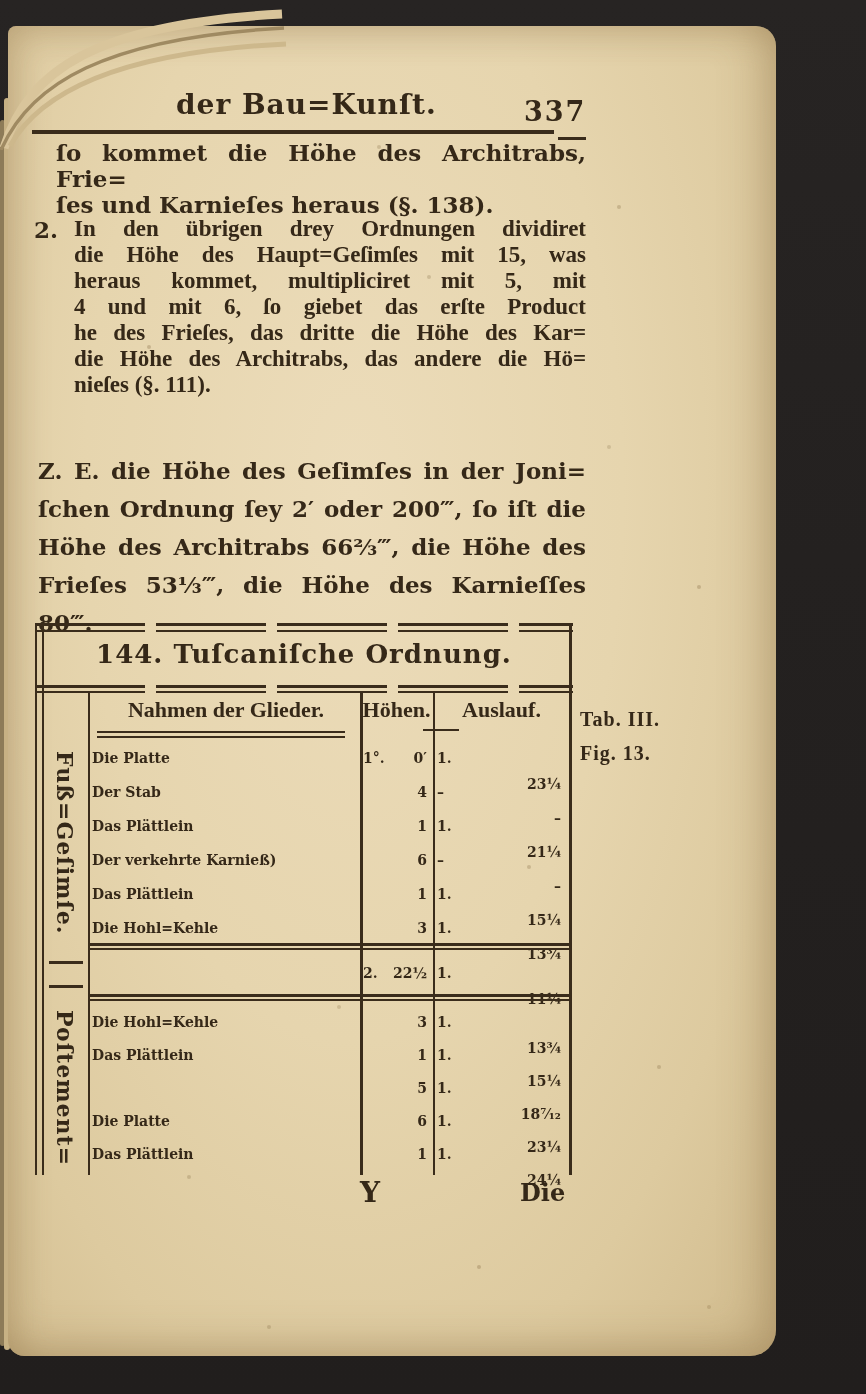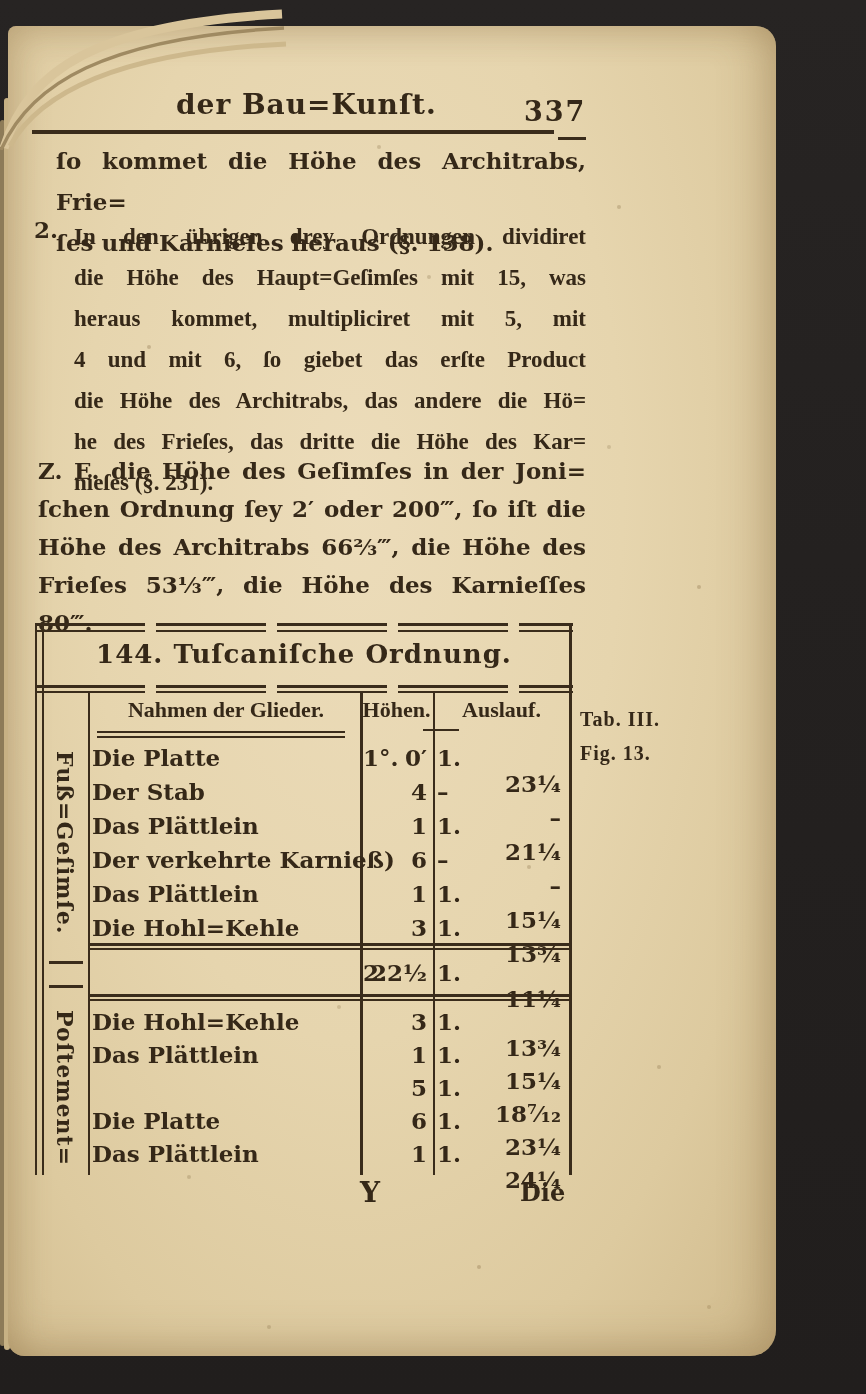--- a/index.html
+++ b/index.html
@@ -28,21 +28,21 @@
     260px 1300px 0 1px rgba(125,100,60,.26),600px 420px 0 1px rgba(125,100,60,.22),
     370px 120px 0 1px rgba(125,100,60,.26);}
   
   .htitle{position:absolute;top:62px;left:168px;width:270px;font-size:28px;letter-spacing:1px;}
   .pagenum{position:absolute;top:70px;left:516px;font-size:27px;letter-spacing:2px;}
   .rule{position:absolute;background:#3a2c1b;}
   .seg{background:repeating-linear-gradient(90deg,#3a2c1b 0 110px, rgba(58,44,27,0) 110px 121px);}
   .hrule{top:104px;left:24px;width:522px;height:4px;}
   .hruled{top:111px;left:550px;width:28px;height:3px;}
   
-  .para{position:absolute;font-size:23px;line-height:41px;}
+  .para{position:absolute;font-size:23px;line-height:26px;}
   .p1{top:114px;left:48px;width:530px;}
   .p2m{position:absolute;top:190px;left:26px;font-size:23px;}
   .p2{top:190px;left:66px;width:512px;font-family:Liberation Serif, serif;}
   .p3{top:426px;left:30px;width:548px;line-height:38px;}
   .line{text-align:justify;text-align-last:justify;}
   .line.end{text-align-last:left;}
   
   .tbl{position:absolute;left:27px;top:597px;width:538px;height:554px;}
   .rt1{top:0;left:0;width:538px;height:3px;}
   .rt2{top:7px;left:0;width:538px;height:2px;}
@@ -66,21 +66,21 @@
   .ra1{top:320px;left:55px;width:480px;height:3px;}
   .ra2{top:325px;left:55px;width:480px;height:2px;}
   .rb1{top:371px;left:55px;width:480px;height:3px;}
   .rb2{top:376px;left:55px;width:480px;height:2px;}
   .ld1{top:338px;left:14px;width:34px;height:3px;}
   .ld2{top:362px;left:14px;width:34px;height:3px;}
   .vlabel{position:absolute;left:10px;width:40px;writing-mode:vertical-rl;font-size:22px;
     display:flex;align-items:center;justify-content:center;letter-spacing:1px;}
   .vg1{top:118px;height:204px;}
   .vg2{top:382px;height:166px;}
-  .trow{position:absolute;left:0;width:538px;height:34px;font-size:23px;line-height:34px;}
+  .trow{position:absolute;left:0;width:538px;height:34px;font-size:14px;line-height:34px;}
   .cname{position:absolute;left:57px;white-space:nowrap;}
   .ch1{position:absolute;left:328px;}
   .ch2{position:absolute;right:146px;}
   .ca1{position:absolute;left:402px;}
   .ca2{position:absolute;right:12px;margin-top:26px;}
   
   .mnote{position:absolute;left:572px;top:676px;font-size:20px;line-height:34px;
     font-family:"Liberation Serif","DejaVu Serif",serif;letter-spacing:1px;}
   
   .sig{position:absolute;top:1150px;left:352px;font-size:28px;}
@@ -104,23 +104,23 @@
     <div class="line">ſo kommet die Höhe des Architrabs, Frie=</div>
     <div class="line end">ſes und Karnieſes heraus (§. 138).</div>
   </div>
 
   <div class="p2m">2.</div>
   <div class="para p2">
     <div class="line">In den übrigen drey Ordnungen dividiret</div>
     <div class="line">die Höhe des Haupt=Geſimſes mit 15, was</div>
     <div class="line">heraus kommet, multipliciret mit 5, mit</div>
     <div class="line">4 und mit 6, ſo giebet das erſte Product</div>
+    <div class="line">he des Frieſes, das dritte die Höhe des Kar=</div>
     <div class="line">die Höhe des Architrabs, das andere die Hö=</div>
-    <div class="line">he des Frieſes, das dritte die Höhe des Kar=</div>
-    <div class="line end">nieſes (§. 231).</div>
+    <div class="line end">nieſes (§. 111).</div>
   </div>
 
   <div class="para p3">
     <div class="line">Z. E. die Höhe des Geſimſes in der Joni=</div>
     <div class="line">ſchen Ordnung ſey 2′ oder 200‴, ſo iſt die</div>
     <div class="line">Höhe des Architrabs 66⅔‴, die Höhe des</div>
     <div class="line end">Frieſes 53⅓‴, die Höhe des Karnieſſes 80‴.</div>
   </div>
 
   <div class="tbl">

